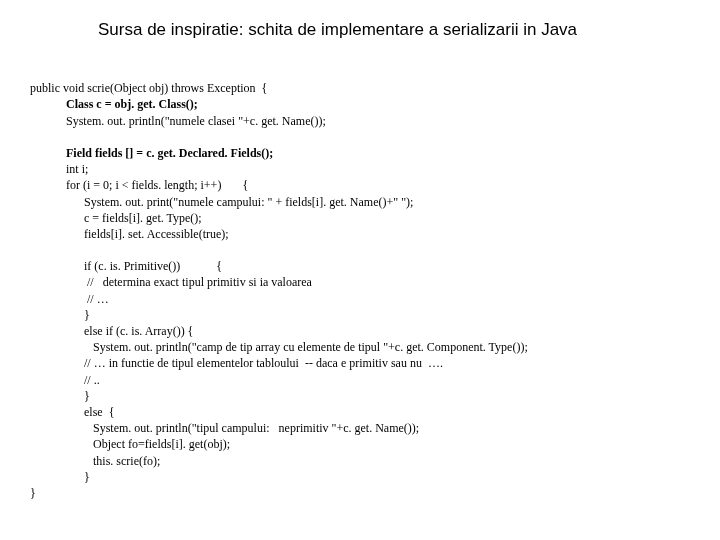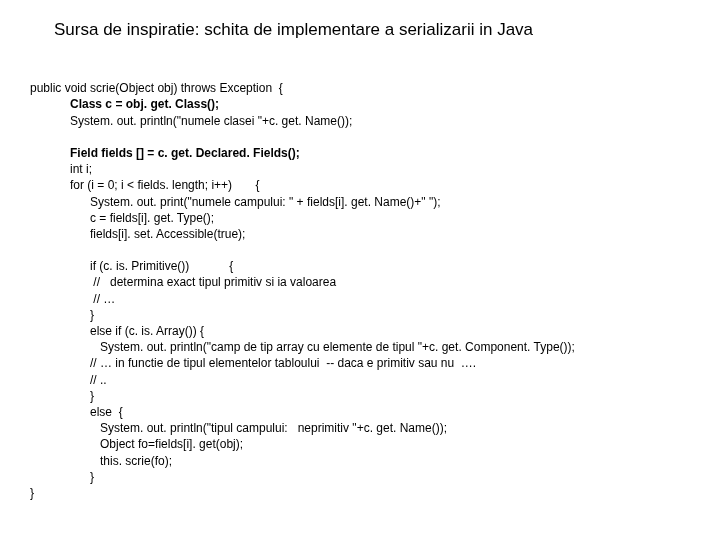--- a/index.html
+++ b/index.html
@@ -6,24 +6,24 @@
     margin: 0;
     padding: 20px 30px;
     font-family: Arial, Helvetica, sans-serif;
     background: #fff;
     color: #000;
     width: 720px;
     box-sizing: border-box;
   }
   .title {
     font-size: 17px;
-    margin: 0 0 24px 24px;
+    margin: 0 0 24px 68px;
   }
   .code {
-    font-family: Liberation Sans, sans-serif;
+    font-family: Liberation Serif, serif;
     font-size: 12px;
     line-height: 1.35;
     white-space: pre;
   }
   .b { font-weight: bold; }
 </style>
 </head>
 <body>
 
 <div class="title">Sursa de inspiratie: schita de implementare a serializarii in Java</div>

